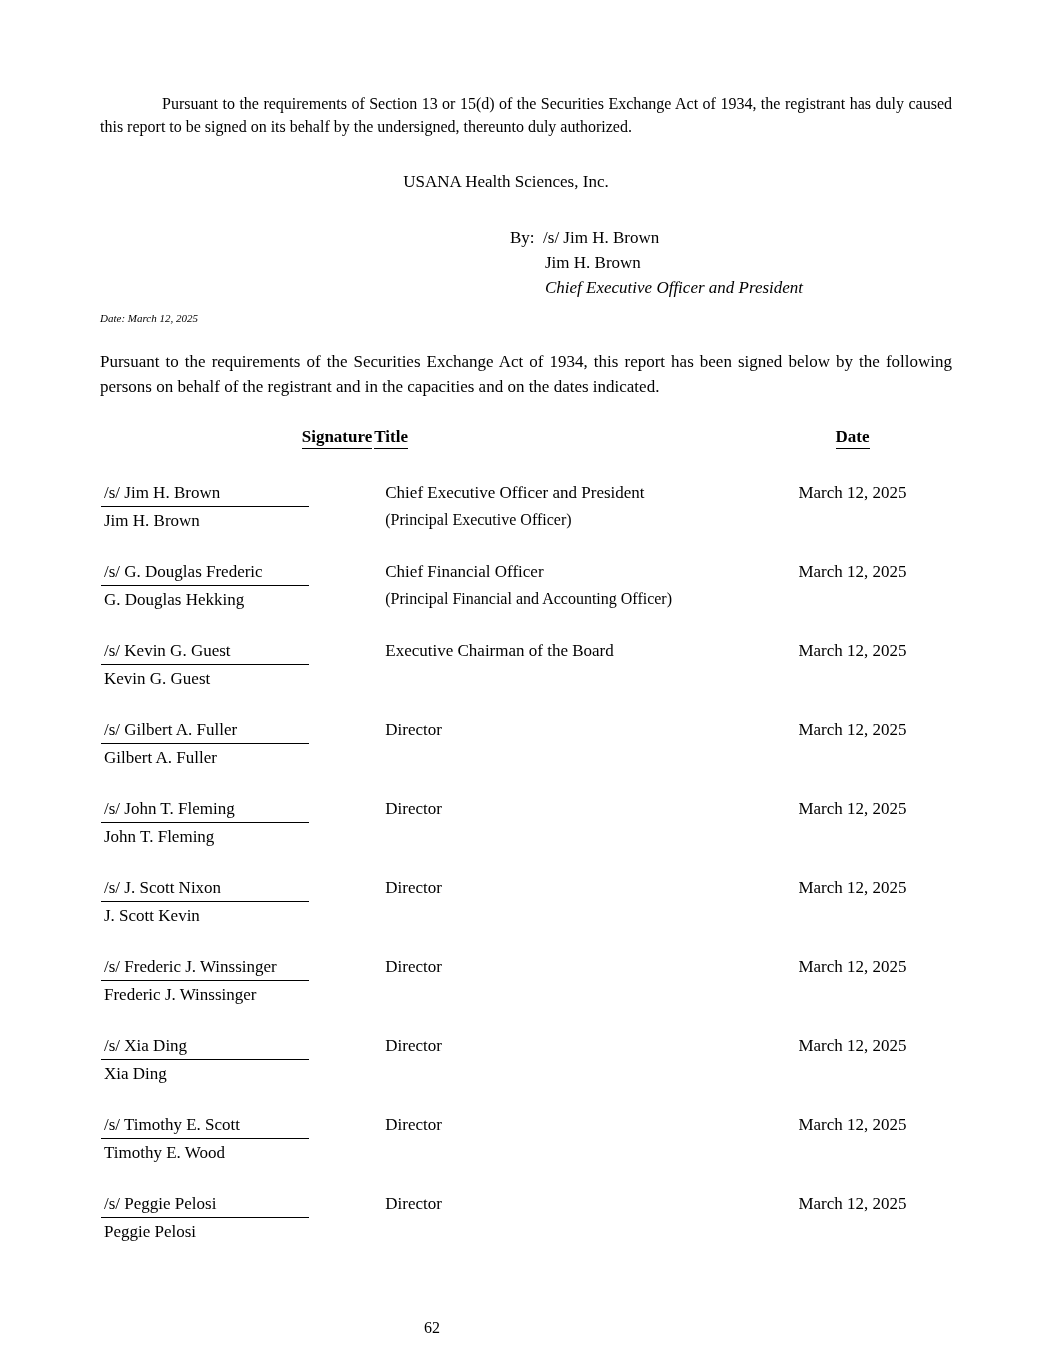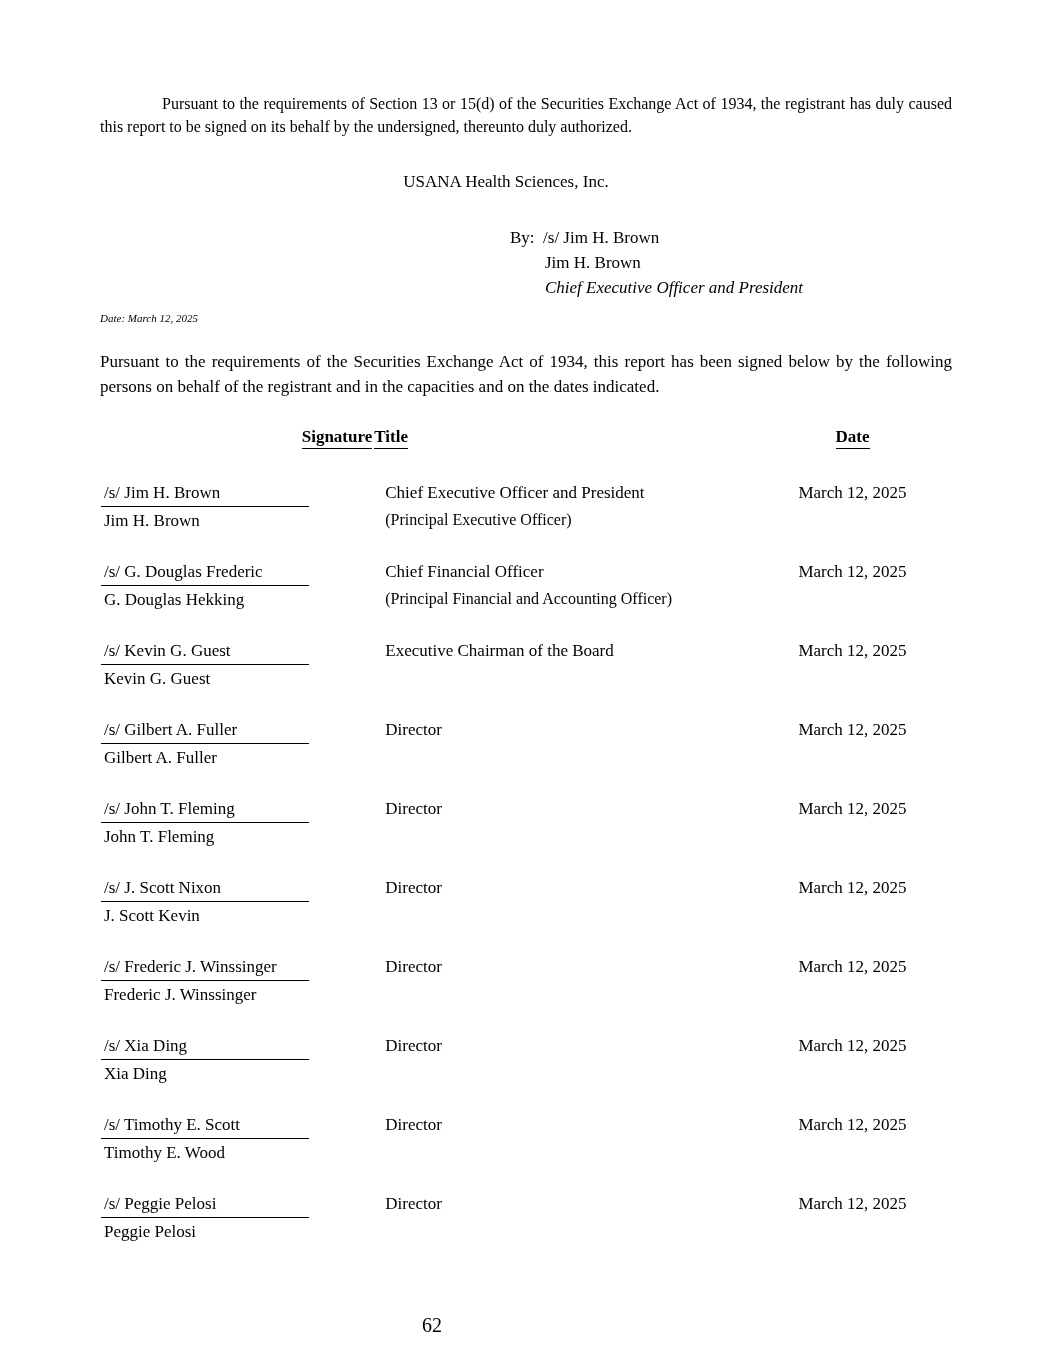--- a/index.html
+++ b/index.html
@@ -116,21 +116,21 @@
     width: 230px;
     text-align: center;
     font-size: 17px;
   }
   .page-number {
     position: absolute;
     bottom: 28px;
     left: 0;
     width: 864px;
     text-align: center;
-    font-size: 20px;
+    font-size: 16px;
   }
 </style>
 </head>
 <body>
 
 <div class="page">
 
 
   <p class="para"><span class="indent"></span><span>Pursuant to the requirements of Section 13 or 15(d) of the Securities Exchange Act of 1934, the registrant has duly caused this report to be signed on its behalf by the undersigned, thereunto duly authorized.</span></p>
 

